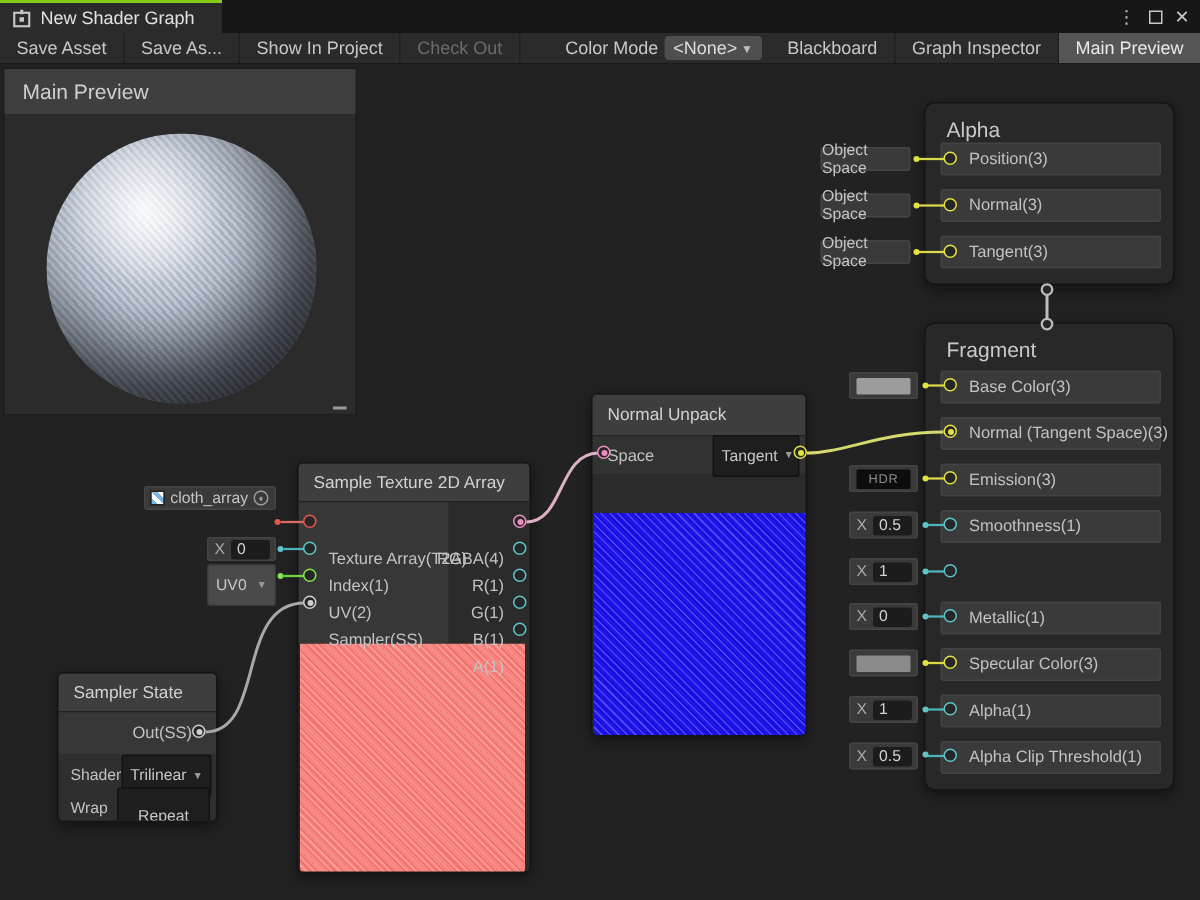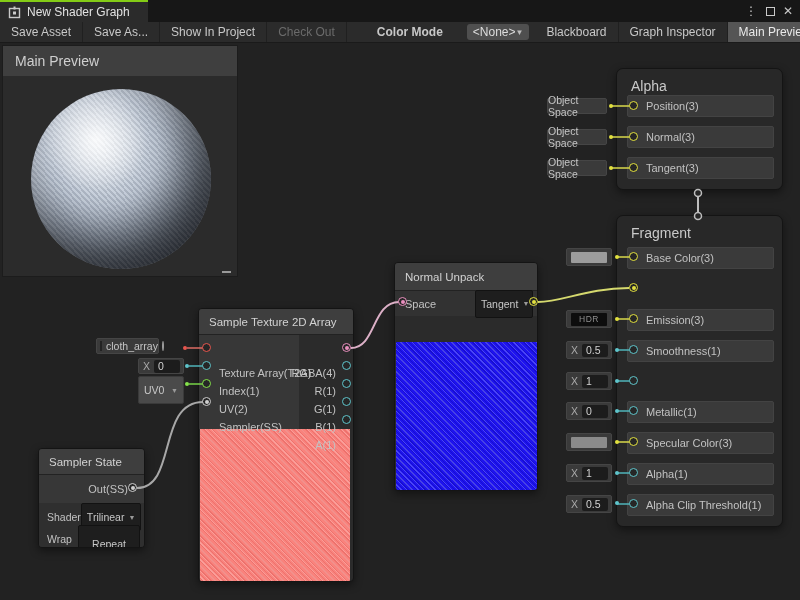--- a/index.html
+++ b/index.html
@@ -20,21 +20,21 @@
   #winmenu { right:40px; } #winmax { right:21px; } #winclose { right:3px; }
   #winmax .box { width:9px; height:9px; border:1.5px solid #c9c9c9; }
 
   
   #toolbar { position:absolute; left:0; top:22px; width:800px; height:21px; background:#2b2b2b;
              border-bottom:1px solid #1a1a1a; display:flex; align-items:stretch; z-index:60;
              font-size:12px; color:#c8c8c8; }
   .tbtn { display:flex; align-items:center; padding:0 11px; border-right:1px solid #202020; cursor:default; white-space:nowrap; }
   .tbtn.disabled { color:#6b6b6b; }
   .tbtn.active { background:#555555; color:#eaeaea; border-right:none; }
-  .tlabel { display:flex; align-items:center; padding:0 24px 0 30px; white-space:nowrap;font-weight:bold; }
+  .tlabel { display:flex; align-items:center; padding:0 4px 0 30px; white-space:nowrap; }
   #colormode-dd { width:102px; margin:2px 6px 2px 0; background:#4f4f4f; border-radius:3px;
                   display:flex; align-items:center; justify-content:space-between; padding:0 6px; color:#dddddd; }
   #colormode-dd .arr { font-size:8px; color:#bdbdbd; }
   .tspacer { flex:1; }
 
   
   #preview-panel { position:absolute; left:2px; top:45px; width:236px; height:232px;
                    background:#2b2b2b; border:1px solid #1c1c1c; z-index:10; }
   #preview-header { height:30px; background:#3f3f3f; color:#cfcfcf; font-size:14px;
                     display:flex; align-items:center; padding:0 12px; }
@@ -170,20 +170,23 @@
 
     <div class="port" style="left:629px; top:101px; color:#e2e13f;"></div>
     <div class="port" style="left:629px; top:132px; color:#e2e13f;"></div>
     <div class="port" style="left:629px; top:163px; color:#e2e13f;"></div>
 
     <div class="node" style="left:616px; top:215px; width:167px; height:312px;">
       <div class="stack-title">Fragment</div>
       <div class="stack-row" style="top:31px;">
           <span>Base Color(3)</span>
         </div>
+      <div class="stack-row" style="top:62px;">
+          <span>Normal (Tangent Space)(3)</span>
+        </div>
       <div class="stack-row" style="top:93px;">
           <span>Emission(3)</span>
         </div>
       <div class="stack-row" style="top:124px;">
           <span>Smoothness(1)</span>
         </div>
       <div class="stack-row" style="top:185px;">
           <span>Metallic(1)</span>
         </div>
       <div class="stack-row" style="top:216px;">
@@ -272,21 +275,21 @@
     <div class="port" style="left:202px; top:343px; color:#e8564e;"></div>
     <div class="port" style="left:202px; top:361px; color:#5fc5cb;"></div>
     <div class="port" style="left:202px; top:379px; color:#84e24a;"></div>
     <div class="port connected" style="left:202px; top:397px; color:#cfcfcf;"></div>
     <div class="port connected" style="left:342px; top:343px; color:#e98fbe;"></div>
     <div class="port" style="left:342px; top:361px; color:#5fc5cb;"></div>
     <div class="port" style="left:342px; top:379px; color:#5fc5cb;"></div>
     <div class="port" style="left:342px; top:397px; color:#5fc5cb;"></div>
     <div class="port" style="left:342px; top:415px; color:#5fc5cb;"></div>
 
-    <div class="chip" style="left:96px; top:338px; width:63px; height:16px;">
+    <div class="chip" style="left:96px; top:324px; width:88px; height:16px;">
       <span class="texicon"></span>
       <span style="flex:1;">cloth_array</span>
       <span class="picker"></span>
       </div>
     <div class="dot" style="left:183px; top:346px; background:#e8564e;"></div>
 
     <div class="chip" style="left:138px; top:358px; width:46px; height:16px;">
       <span class="xp">X</span>
       <span class="vfield" style="margin-right:3px;">0</span>
       </div>

